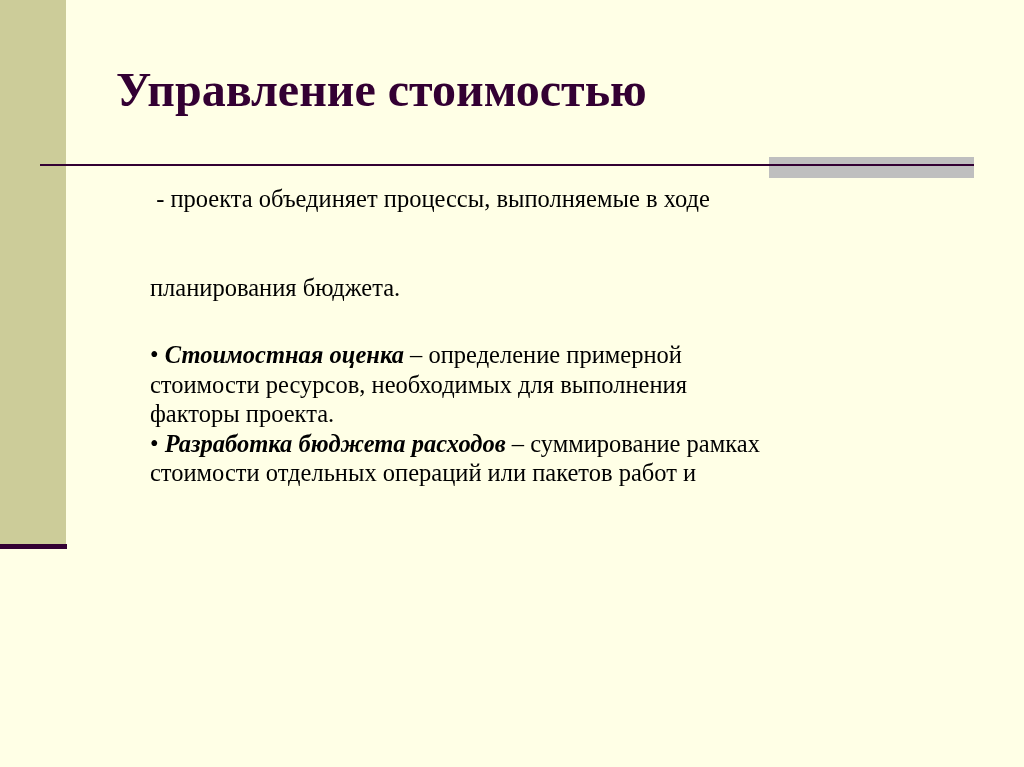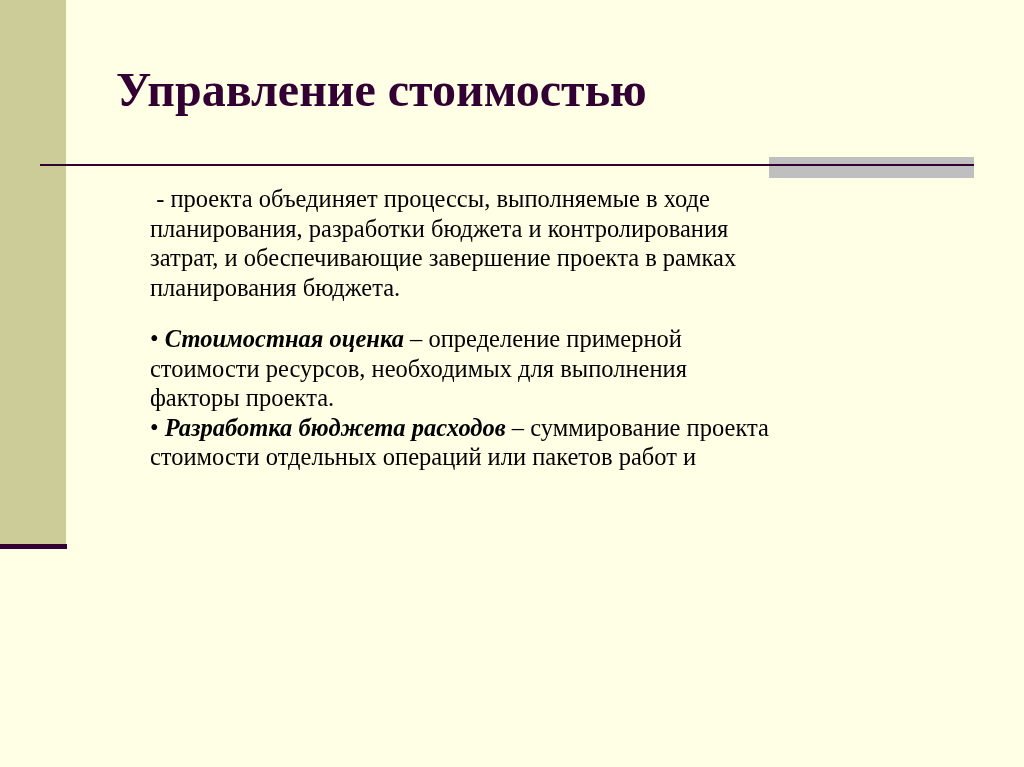--- a/index.html
+++ b/index.html
@@ -44,49 +44,49 @@
     width: 205px; height: 2px;
     background: #330033;
   }
   .content {
     position: absolute; left: 150px; top: 184px;
     width: 780px;
     font-size: 24.5px;
     line-height: 29.5px;
   }
   .para { margin: 0; }
-  .intro { margin-bottom: 22px; }
+  .intro { margin-bottom: 38px; }
   .bullet b { font-weight: bold; font-style: italic; }
 </style>
 </head>
 <body>
 
 <div class="side-band"></div>
 <div class="side-band-bar"></div>
 
 <div class="title">Управление стоимостью</div>
 
 <div class="title-rule"></div>
 <div class="title-rule-gray"></div>
 <div class="title-rule-dark"></div>
 
 <div class="content">
   <p class="para intro">
     <span style="white-space:pre"> - проекта объединяет процессы, выполняемые в ходе</span><br>
-    <span>планирования, разработки бюджета и контролирования</span><br>
-    <span>затрат, и обеспечивающие завершение проекта в рамках</span><br>
+    <br>
+    <br>
     <span>планирования бюджета.</span>
   </p>
 
   <p class="para bullet">
     <span>•</span>
     <b>Стоимостная оценка</b><span style="white-space:pre"> – </span><span>определение примерной</span><br>
     <span>стоимости ресурсов, необходимых для выполнения</span><br>
     <span>факторы проекта.</span>
   </p>
 
   <p class="para bullet">
     <span>•</span>
-    <b>Разработка бюджета расходов</b><span style="white-space:pre"> – </span><span>суммирование проекта</span><br>
+    <b>Разработка бюджета расходов</b><span style="white-space:pre"> – </span><span>суммирование рамках</span><br>
     <span>стоимости отдельных операций или пакетов работ и</span><br>
   </p>
 
 </div>
 
 </body></html>

